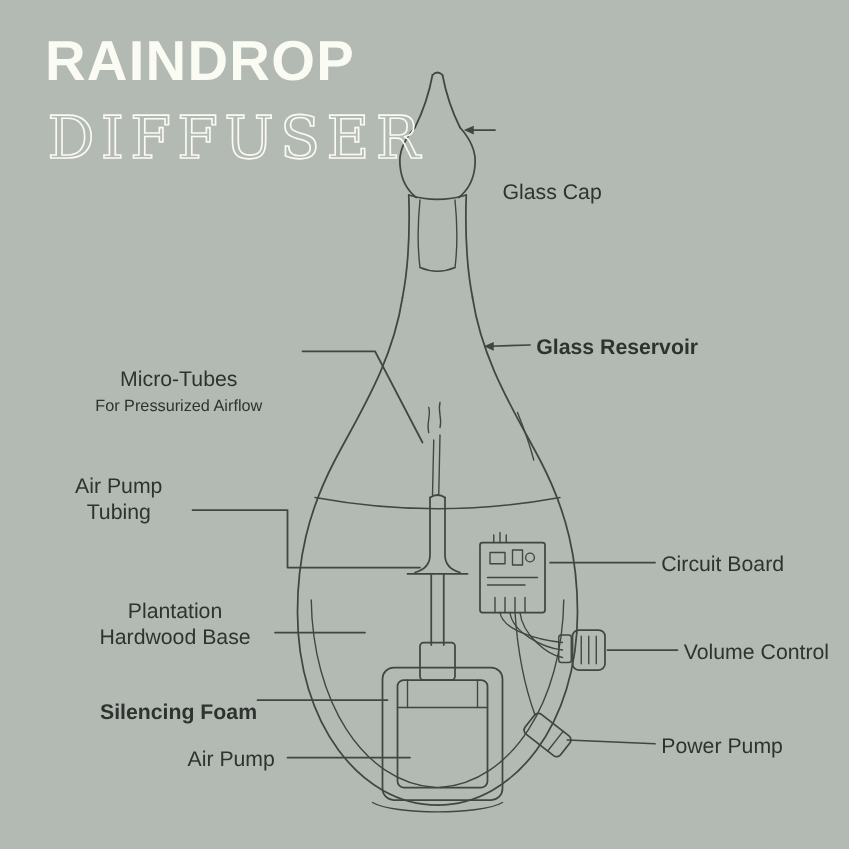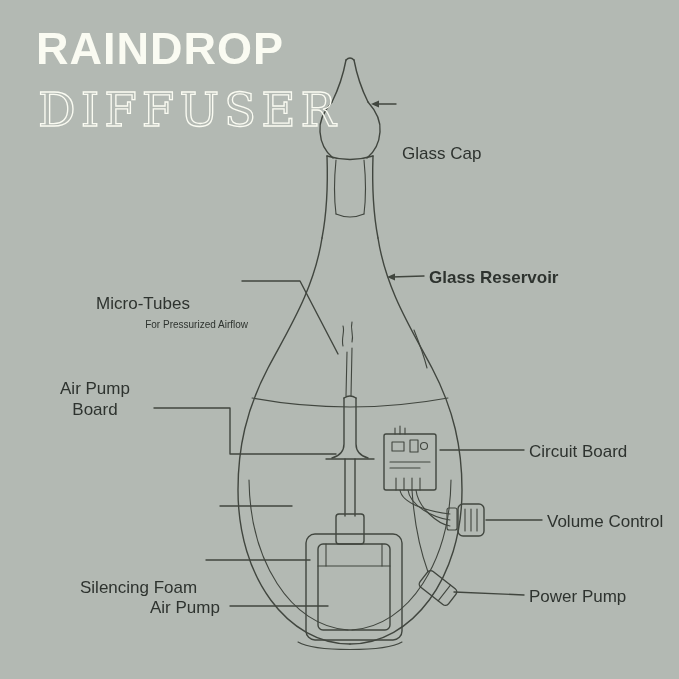--- a/index.html
+++ b/index.html
@@ -29,21 +29,21 @@
   }
   .title-outline-svg{display:block;margin-top:6px;}
   .label{
     position:absolute;
     font-size:17px;
     line-height:21px;
     color:var(--text);
     white-space:nowrap;
   }
   .label.center{text-align:center;white-space:normal;}
-  .label .sub{font-size:10px;line-height:16px;margin-top:3px;text-align:right;}
+  .label .sub{font-size:13px;line-height:16px;margin-top:3px;}
   svg .ln{stroke:var(--line);stroke-width:1.4;fill:none;stroke-linecap:round;stroke-linejoin:round;}
   svg .thin{stroke-width:1.1;}
   svg .fillln{fill:var(--line);stroke:none;}
 </style>
 </head>
 <body>
 
 <div class="stage">
 
   <svg class="artwork" viewBox="0 0 679 679" aria-hidden="true">
@@ -156,25 +156,29 @@
 
   <div class="label center" style="left:38px;top:253px;width:210px;margin-top:40px;">
     <div>Micro-Tubes</div>
     <div class="sub">
       <div>For Pressurized Airflow</div>
     </div>
   </div>
 
   <div class="label center" style="left:30px;top:378px;width:130px;">
     <div>Air Pump</div>
-    <div>Board</div>
+    <div>Tubing</div>
   </div>
 
+  <div class="label center" style="left:58px;top:478px;width:164px;">
+    <div>Plantation</div>
+    <div>Hardwood Base</div>
+  </div>
 
-  <div class="label" style="left:80px;top:577px;">Silencing Foam</div>
+  <div class="label" style="left:80px;top:559px;font-weight:bold;">Silencing Foam</div>
 
   <div class="label" style="left:150px;top:597px;">Air Pump</div>
 
   <div class="label" style="left:529px;top:441px;">Circuit Board</div>
 
   <div class="label" style="left:547px;top:511px;">Volume Control</div>
 
   <div class="label" style="left:529px;top:586px;">Power Pump</div>
 
 </div>

